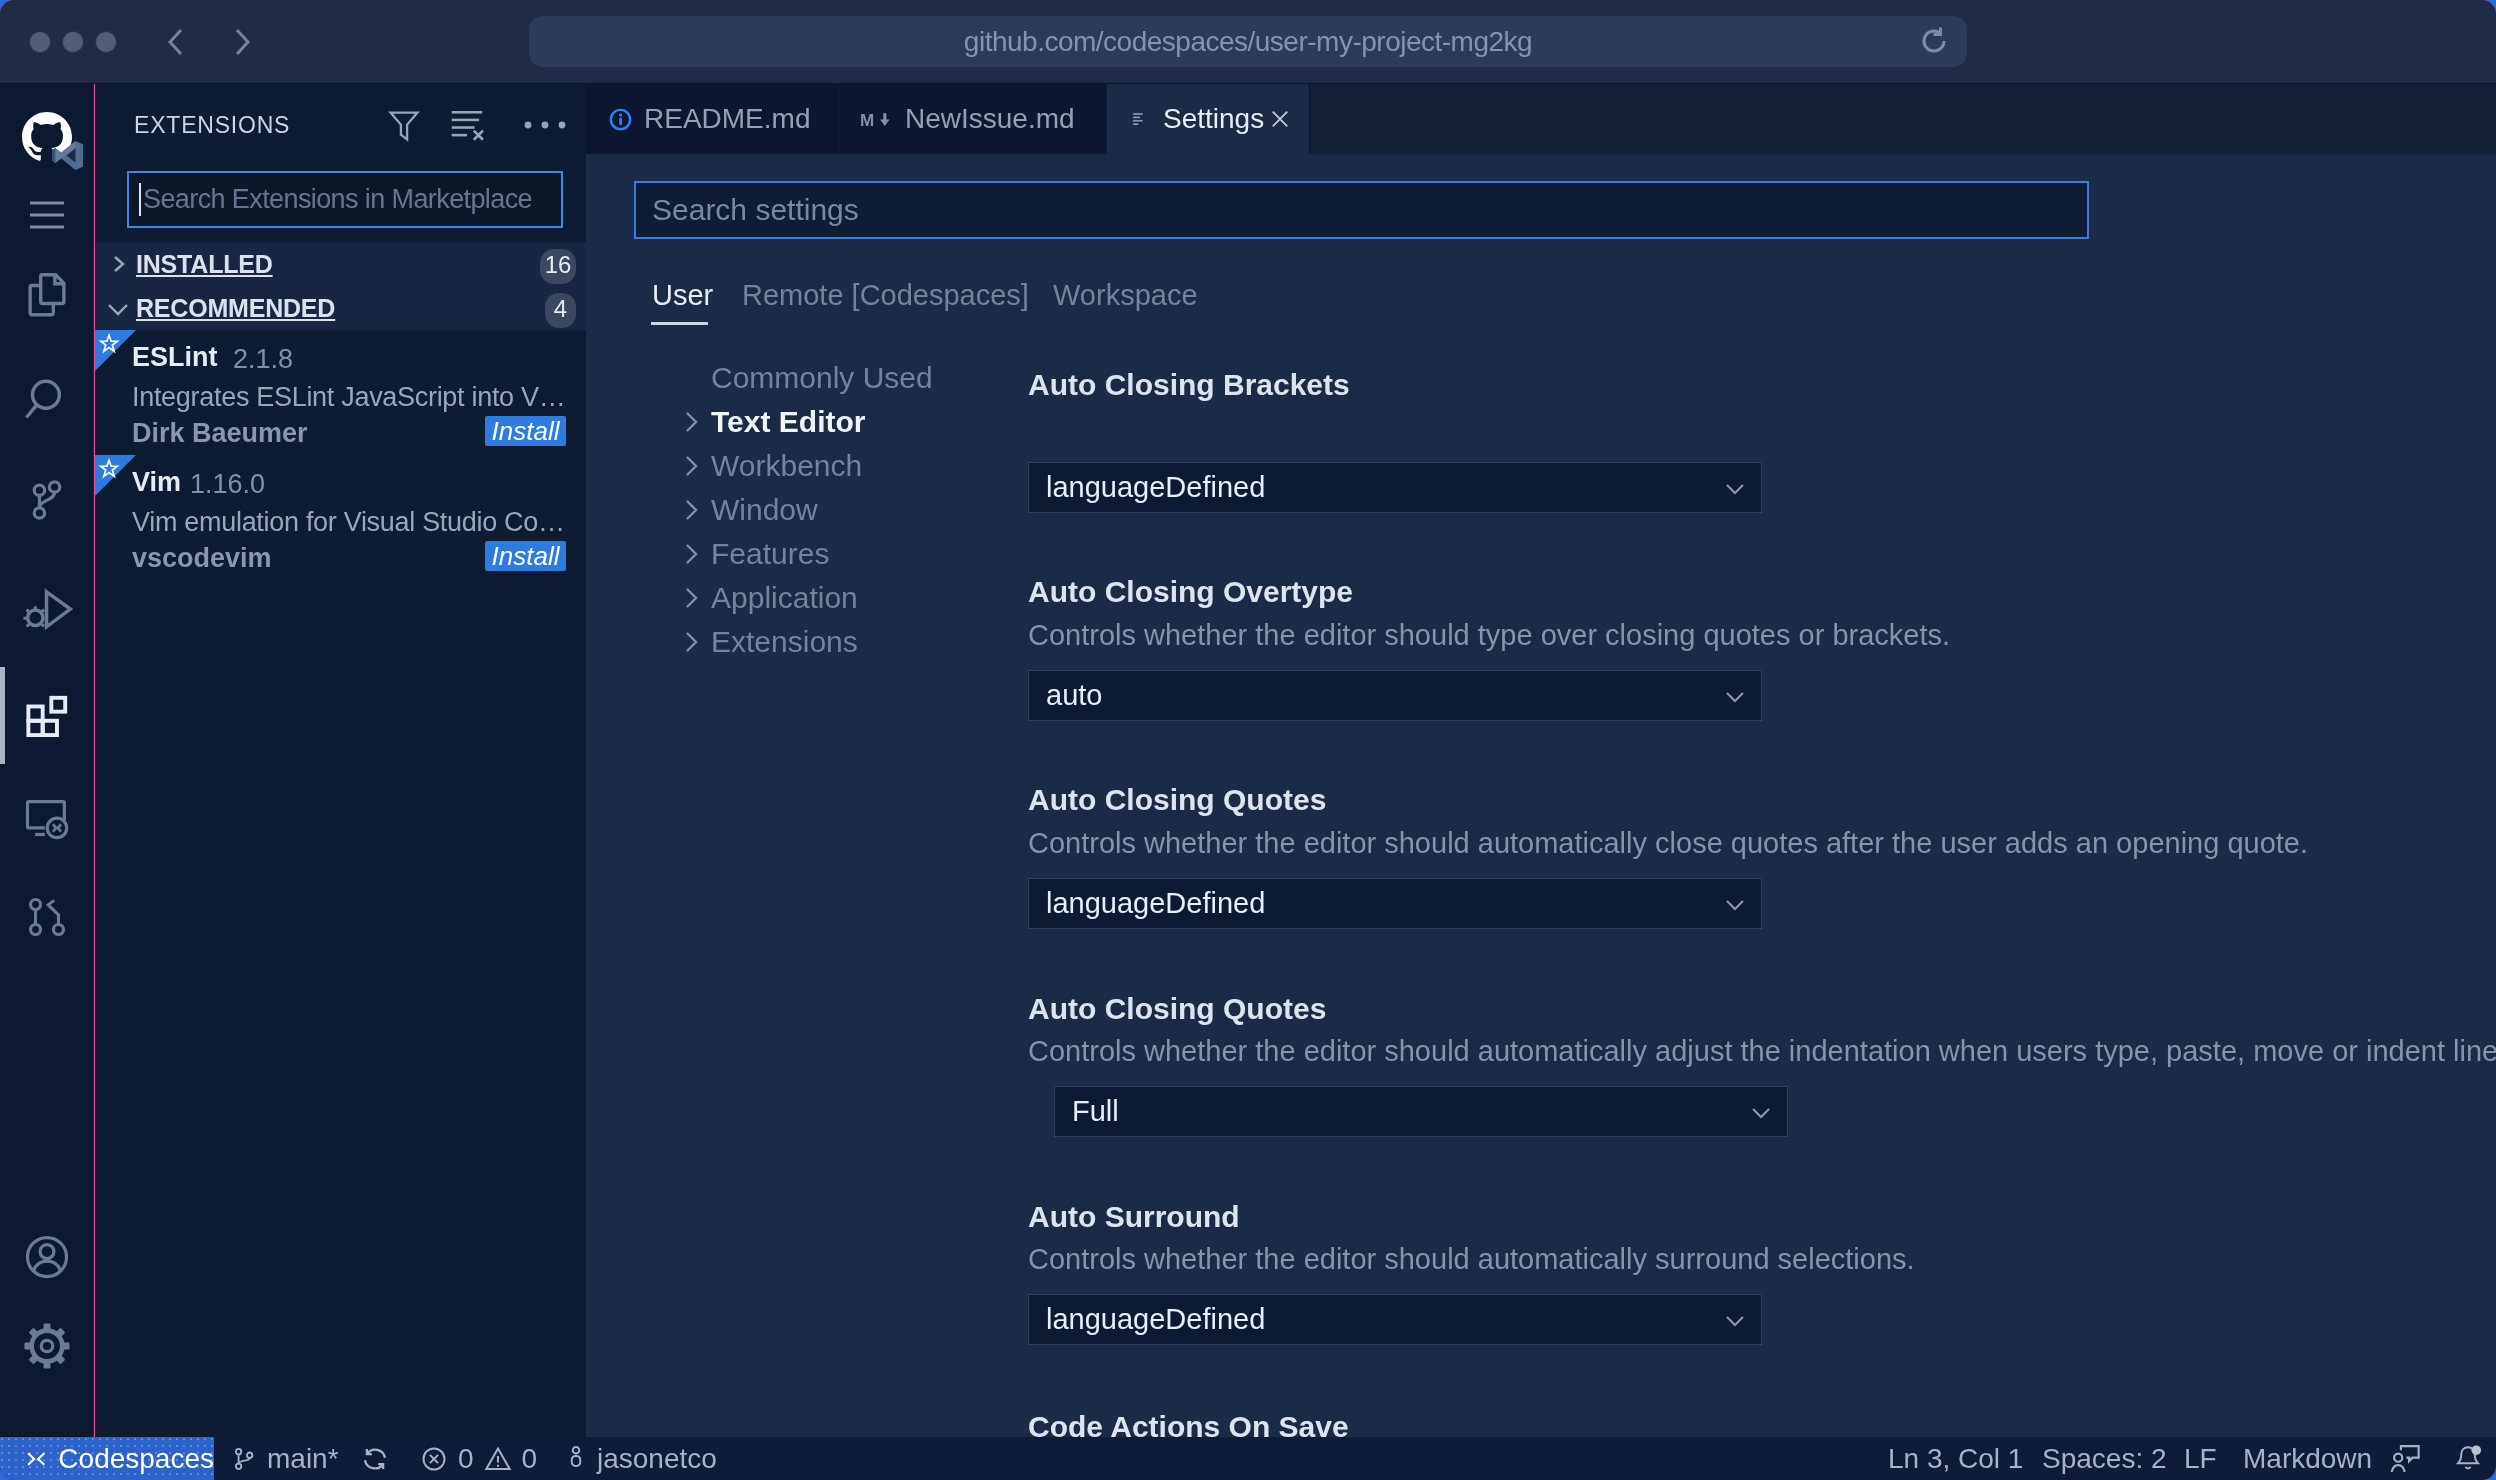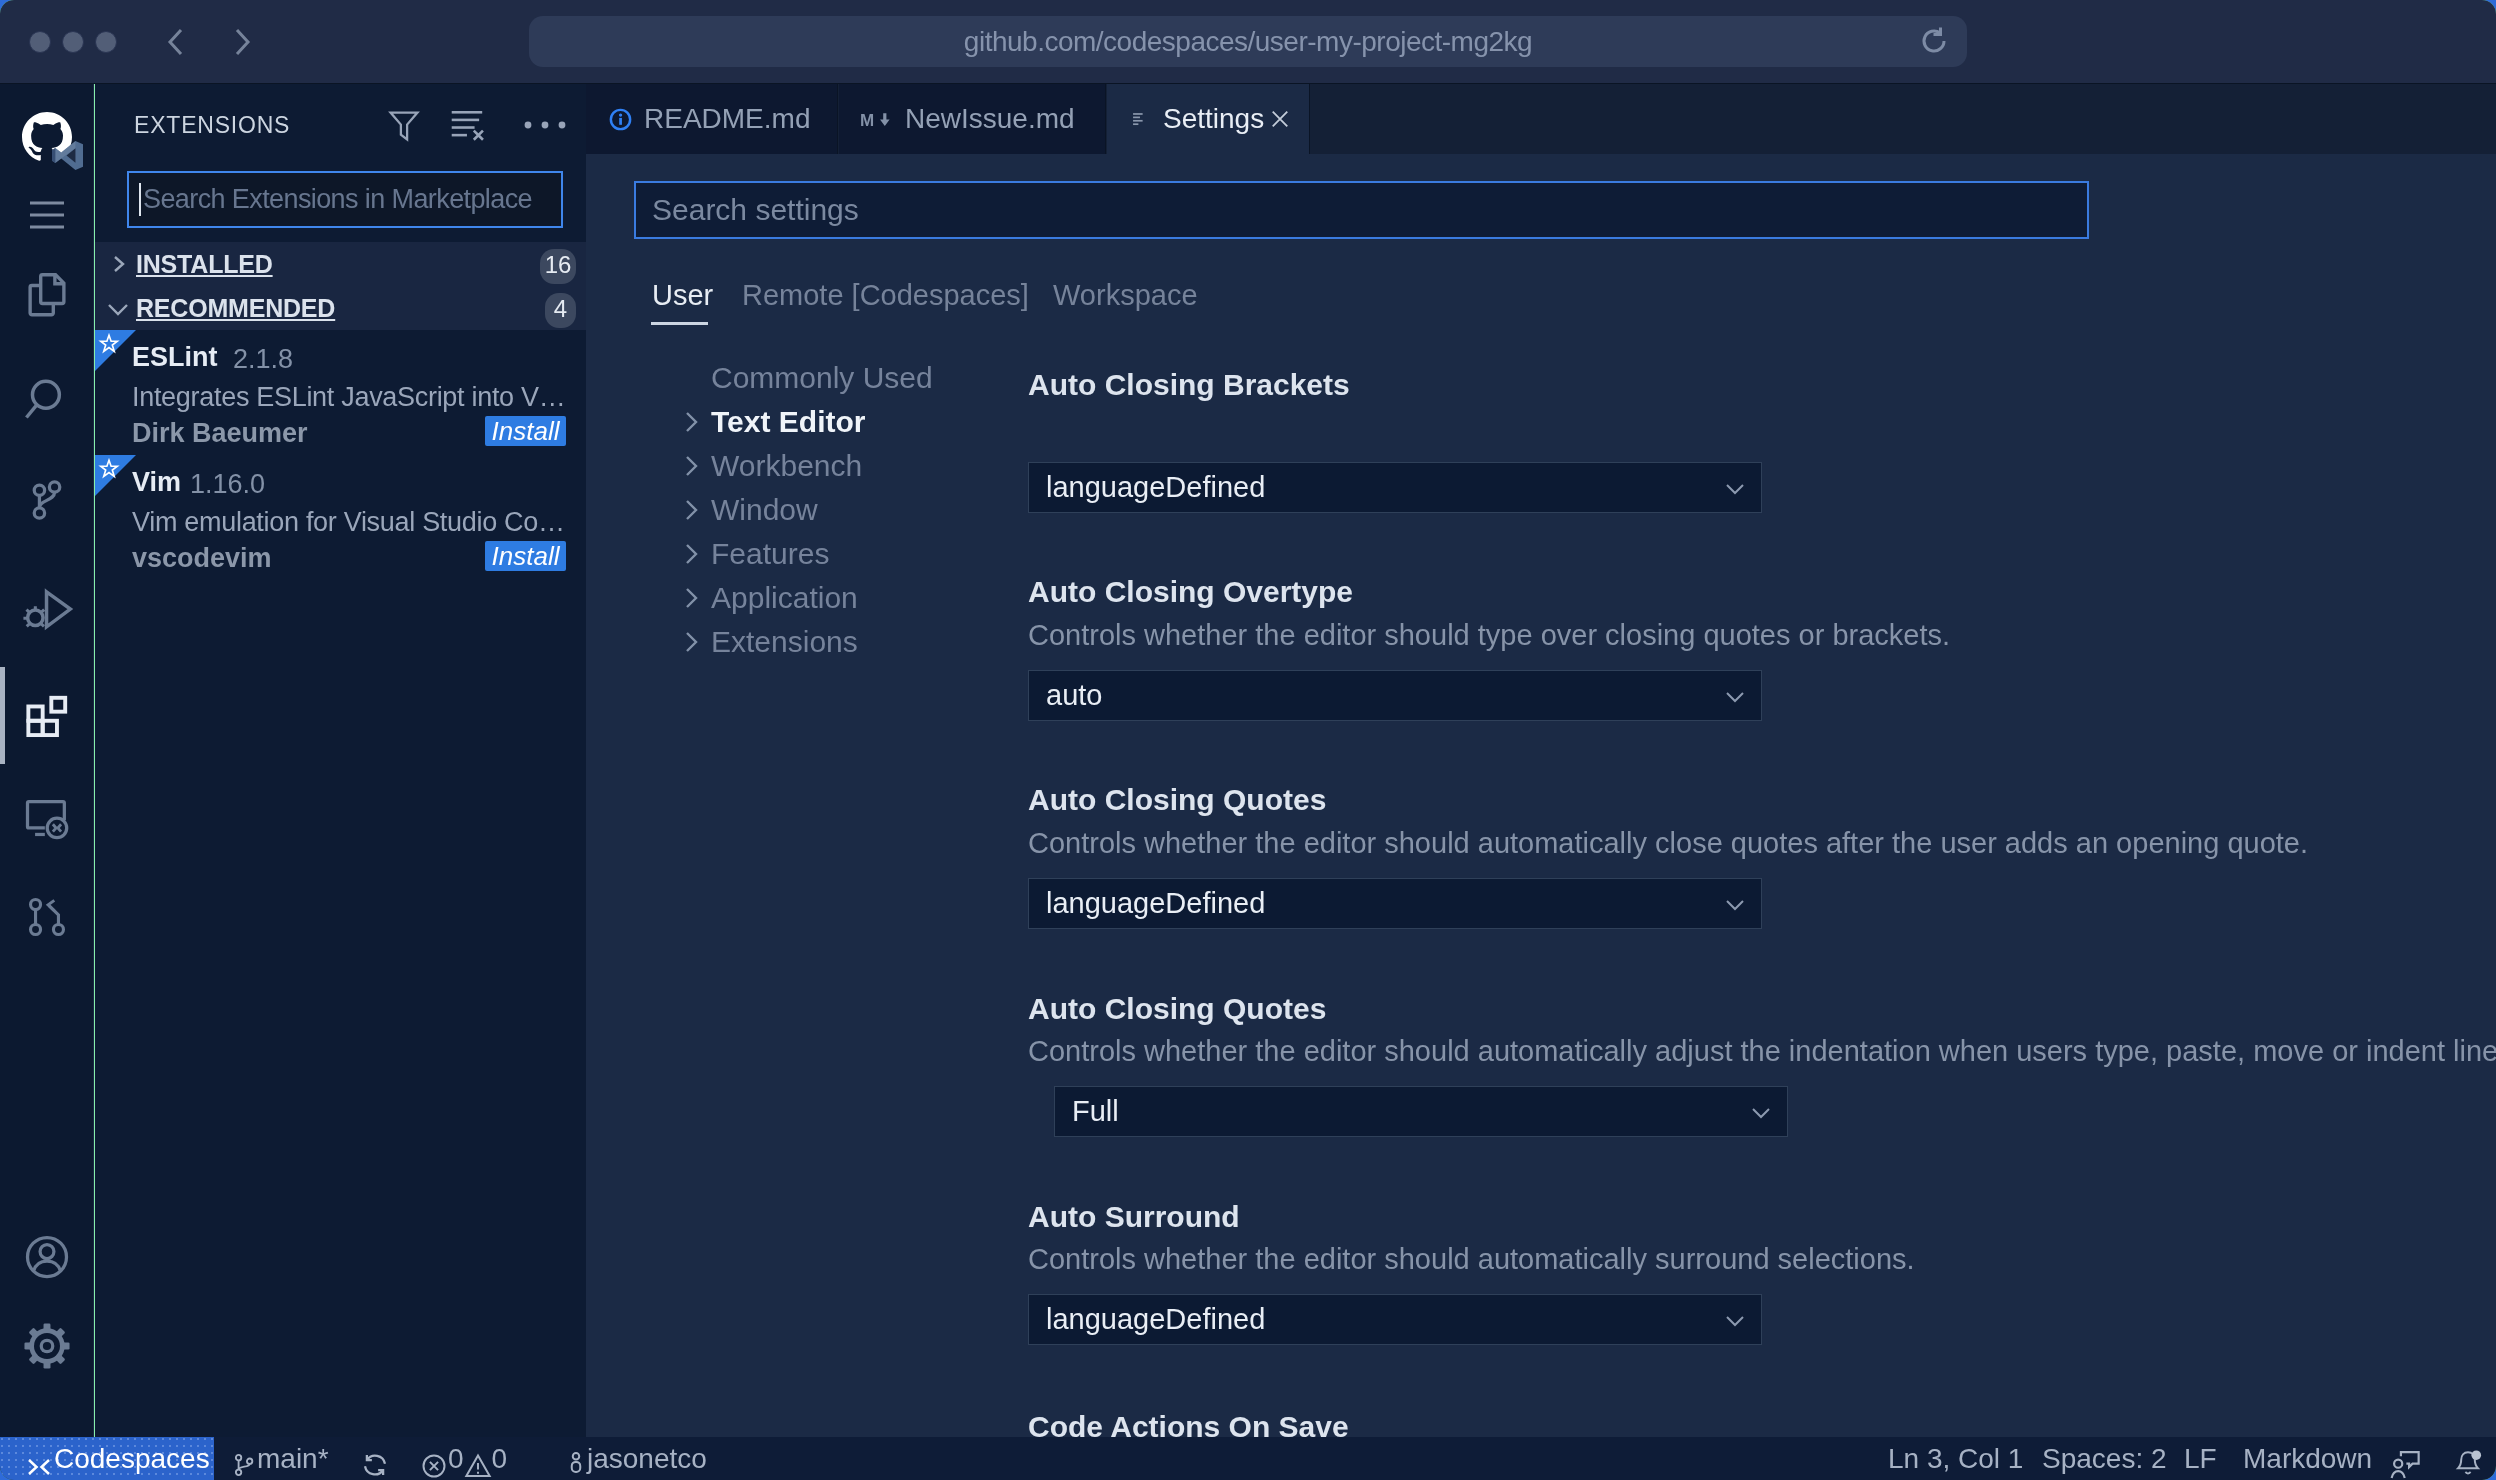--- a/index.html
+++ b/index.html
@@ -1,17 +1,17 @@
 <!DOCTYPE html>
 <html><head>
 <meta charset="utf-8">
 <style>
   * { margin:0; padding:0; box-sizing:border-box; }
   html,body { width:2496px; height:1480px; overflow:hidden; background:#2e6bd9; font-family:"Liberation Sans", sans-serif; }
-  .win { position:absolute; inset:0; border-radius:14px; overflow:hidden; background:#86efac;padding-left:20px; }
+  .win { position:absolute; inset:0; border-radius:14px; overflow:hidden; background:#ec4899;padding-left:20px; }
   .abs { position:absolute; }
 
   
   .chrome { position:absolute; left:0; top:0; right:0; height:84px; background:#202b46; border-bottom:1px solid #0a1424; }
   .tl { position:absolute; top:31px; width:22px; height:22px; border-radius:50%; background:#525e77; border:1.5px solid #2a3553; }
   .urlbar { position:absolute; left:529px; top:16px; width:1438px; height:51px; border-radius:14px; background:#2e3b58; }
   .urltext { position:absolute; left:0; right:0; top:0; height:51px; line-height:51px; text-align:center; color:#8693ac; font-size:28px; letter-spacing:-0.5px; }
 
   
   .actbar { position:absolute; left:0; top:84px; width:94px; bottom:43px; background:#0c1930; border-right:1px solid #1d2a45; }
@@ -52,21 +52,21 @@
   .tree-chev { position:absolute; left:-27px; top:9px; }
 
   .grp-title { position:absolute; left:442px; font-size:30px; font-weight:bold; color:#dde4ee; }
   .grp-desc { position:absolute; left:442px; font-size:29px; color:#8794a9; white-space:nowrap; }
   .dropdown { position:absolute; left:442px; width:734px; height:51px; background:#0c1a33; border:1px solid #2f4059; }
   .dropdown .val { position:absolute; left:17px; top:0; height:49px; line-height:49px; color:#e9eef5; font-size:29px; }
   .dropdown svg { position:absolute; right:14px; top:14px; }
 
   
   .status { position:absolute; left:0; bottom:0; right:0; height:43px; background:#0e1c37; color:#a7b2c4; font-size:28px; }
-  .st-item { position:absolute; top:0; height:43px; line-height:43px; display:flex; align-items:flex-end; }
+  .st-item { position:absolute; top:0; height:43px; line-height:43px; display:flex; align-items:center; gap:10px; }
   .st-blue { position:absolute; left:0; top:0; width:214px; height:43px; background:#2b63cb; background-image:radial-gradient(circle at 2px 2px, rgba(190,215,255,0.33) 1.1px, transparent 1.3px); background-size:7px 7px; color:#fff; }
 </style>
 </head>
 <body>
 <div class="win">
 
   <div class="chrome">
     <div class="tl" style="left:29px;"></div>
     <div class="tl" style="left:62px;"></div>
     <div class="tl" style="left:95px;"></div>

